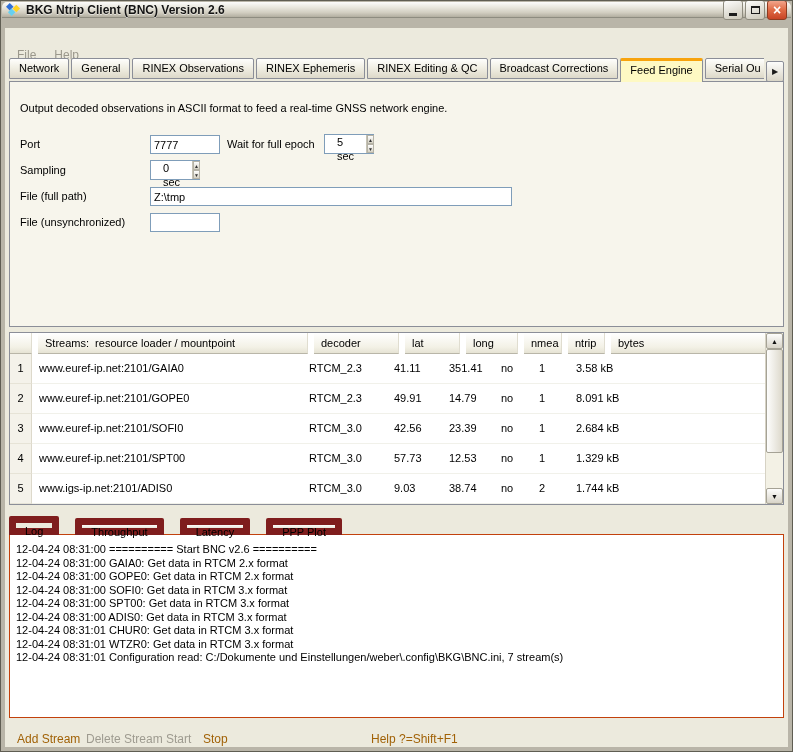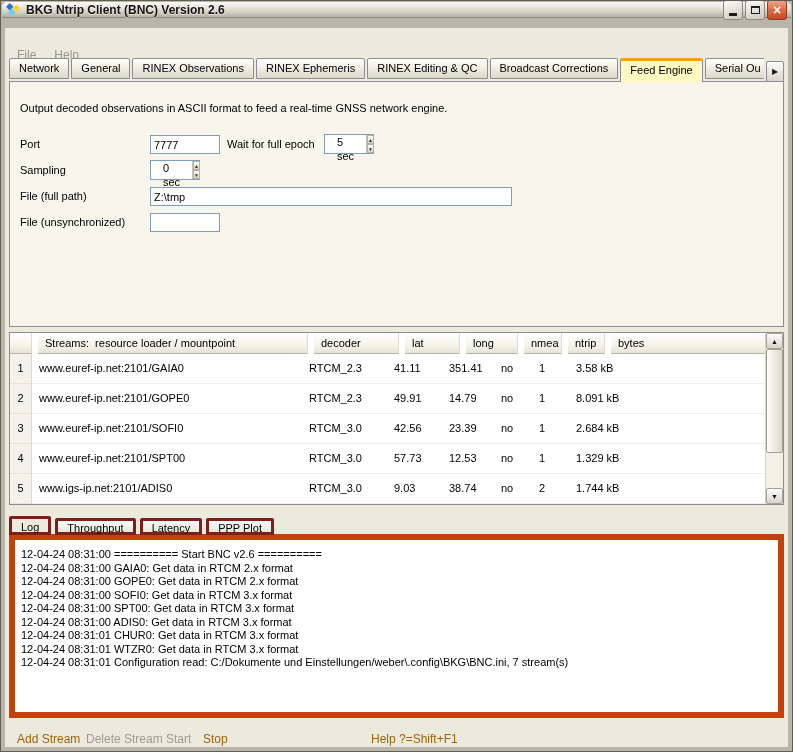--- a/index.html
+++ b/index.html
@@ -71,25 +71,25 @@
   .sb-btn{position:absolute;left:0;right:0;height:16px;box-sizing:border-box;border:1px solid #a5a295;
     border-radius:2px;display:flex;align-items:center;justify-content:center;font-size:7px;color:#111;
     background:linear-gradient(180deg,#fdfdfc,#d8d4c8);}
   .sb-up{top:0;}
   .sb-down{bottom:0;}
   .sb-thumb{position:absolute;left:0;right:0;top:16px;height:104px;box-sizing:border-box;
     border:1px solid #a5a295;border-radius:2px;background:linear-gradient(90deg,#fdfdfc,#ddd9cc);}
   
   .logtabs{position:absolute;top:488px;left:4px;height:19px;display:flex;align-items:flex-end;z-index:2;}
   .logtab{height:17px;line-height:15px;padding:0 9px;font-size:11px;white-space:nowrap;
-    background:linear-gradient(180deg,#fdfdfb,#e8e5d8);border:3px solid #7f1d1d;
-    border-radius:2px 2px 0 0;margin-right:4px;box-sizing:border-box;}
+    background:linear-gradient(180deg,#fdfdfb,#e8e5d8);border:7px solid #7f1d1d;
+    border-radius:2px 2px 0 0;margin-right:16px;box-sizing:border-box;}
   .logtab.active{height:19px;line-height:17px;background:#eceadd;}
   .logbox{position:absolute;top:506px;left:4px;right:4px;height:184px;box-sizing:border-box;
-    background:#fff;border:6px solid #c2410c;padding:8px 6px;overflow:hidden;}
+    background:#fff;border:1px solid #c2410c;padding:8px 6px;overflow:hidden;}
   .logline{font-size:11px;line-height:13.5px;white-space:pre;}
   
   .bottombar{position:absolute;left:4px;right:4px;top:702px;height:19px;font-size:12px;}
   .bb-item{position:absolute;top:2px;color:#a16207;white-space:nowrap;}
   .bb-disabled{color:#9e9b90;}
 </style>
 </head>
 <body>
 
 <div class="window">

